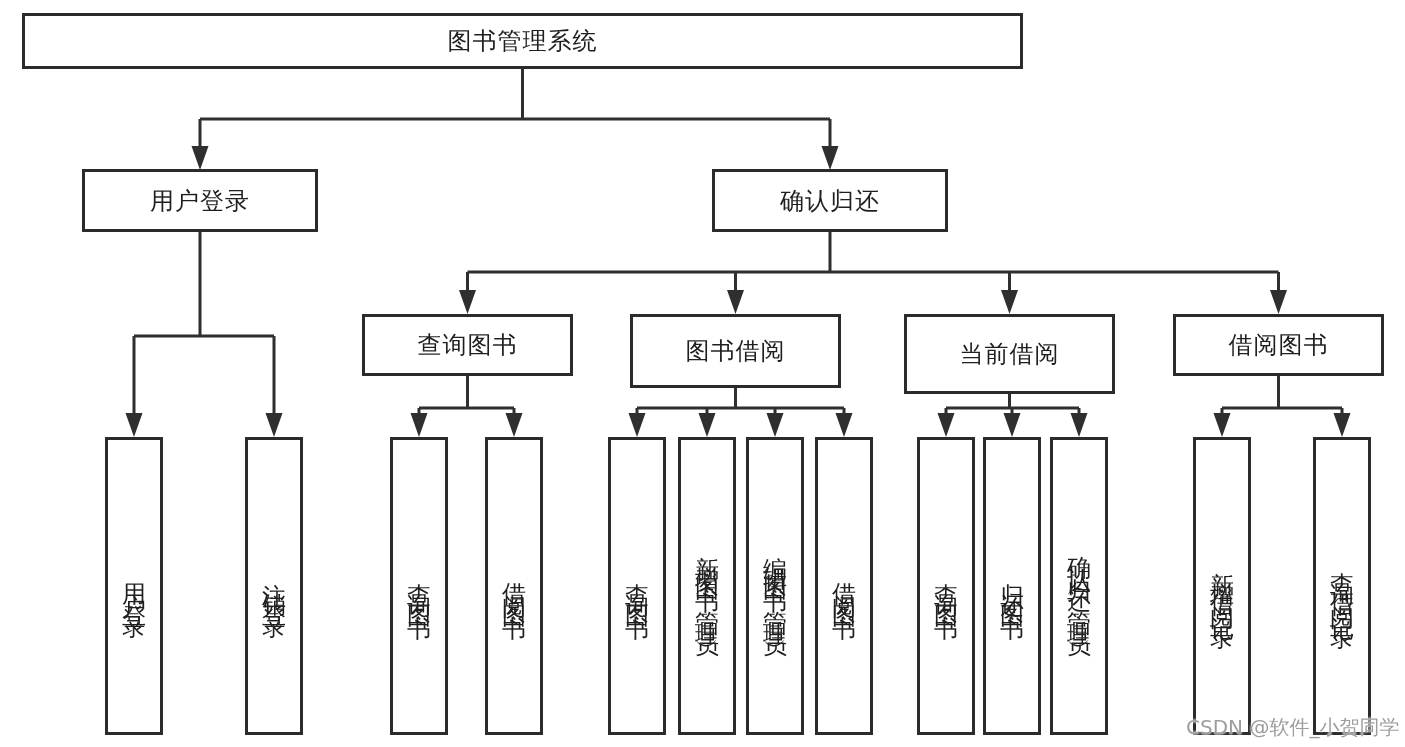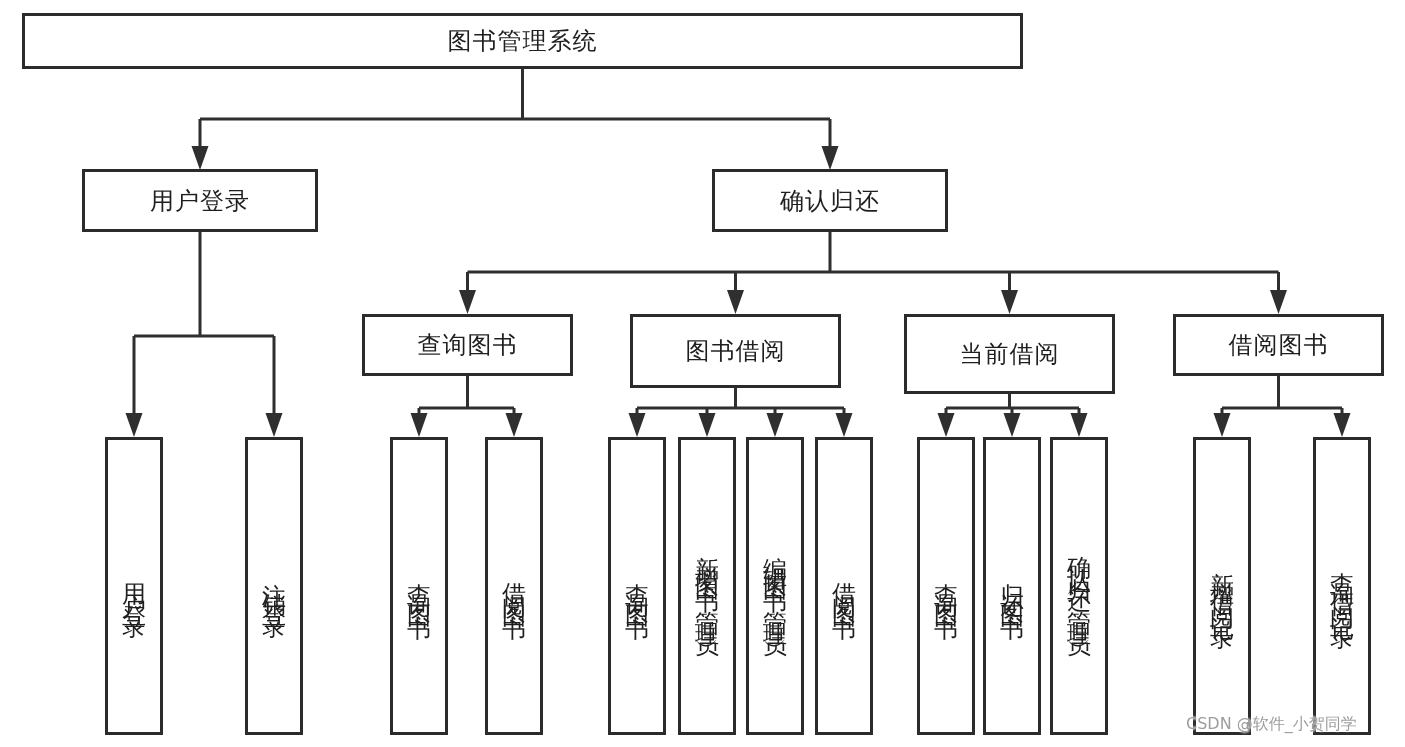--- a/index.html
+++ b/index.html
@@ -40,21 +40,21 @@
     letter-spacing: 11px;
     white-space: nowrap;
   }
   .hbox span {
     letter-spacing: 1px;
   }
   #watermark {
     position: absolute;
     left: 1186px;
     top: 714px;
-    font-size: 16px;
+    font-size: 20px;
     color: #9d9d9d;
     white-space: nowrap;
     text-shadow: 0 0 3px #ffffff, 0 0 2px #ffffff;
   }
 </style>
 </head>
 <body>
 
 <div id="canvas">
 

